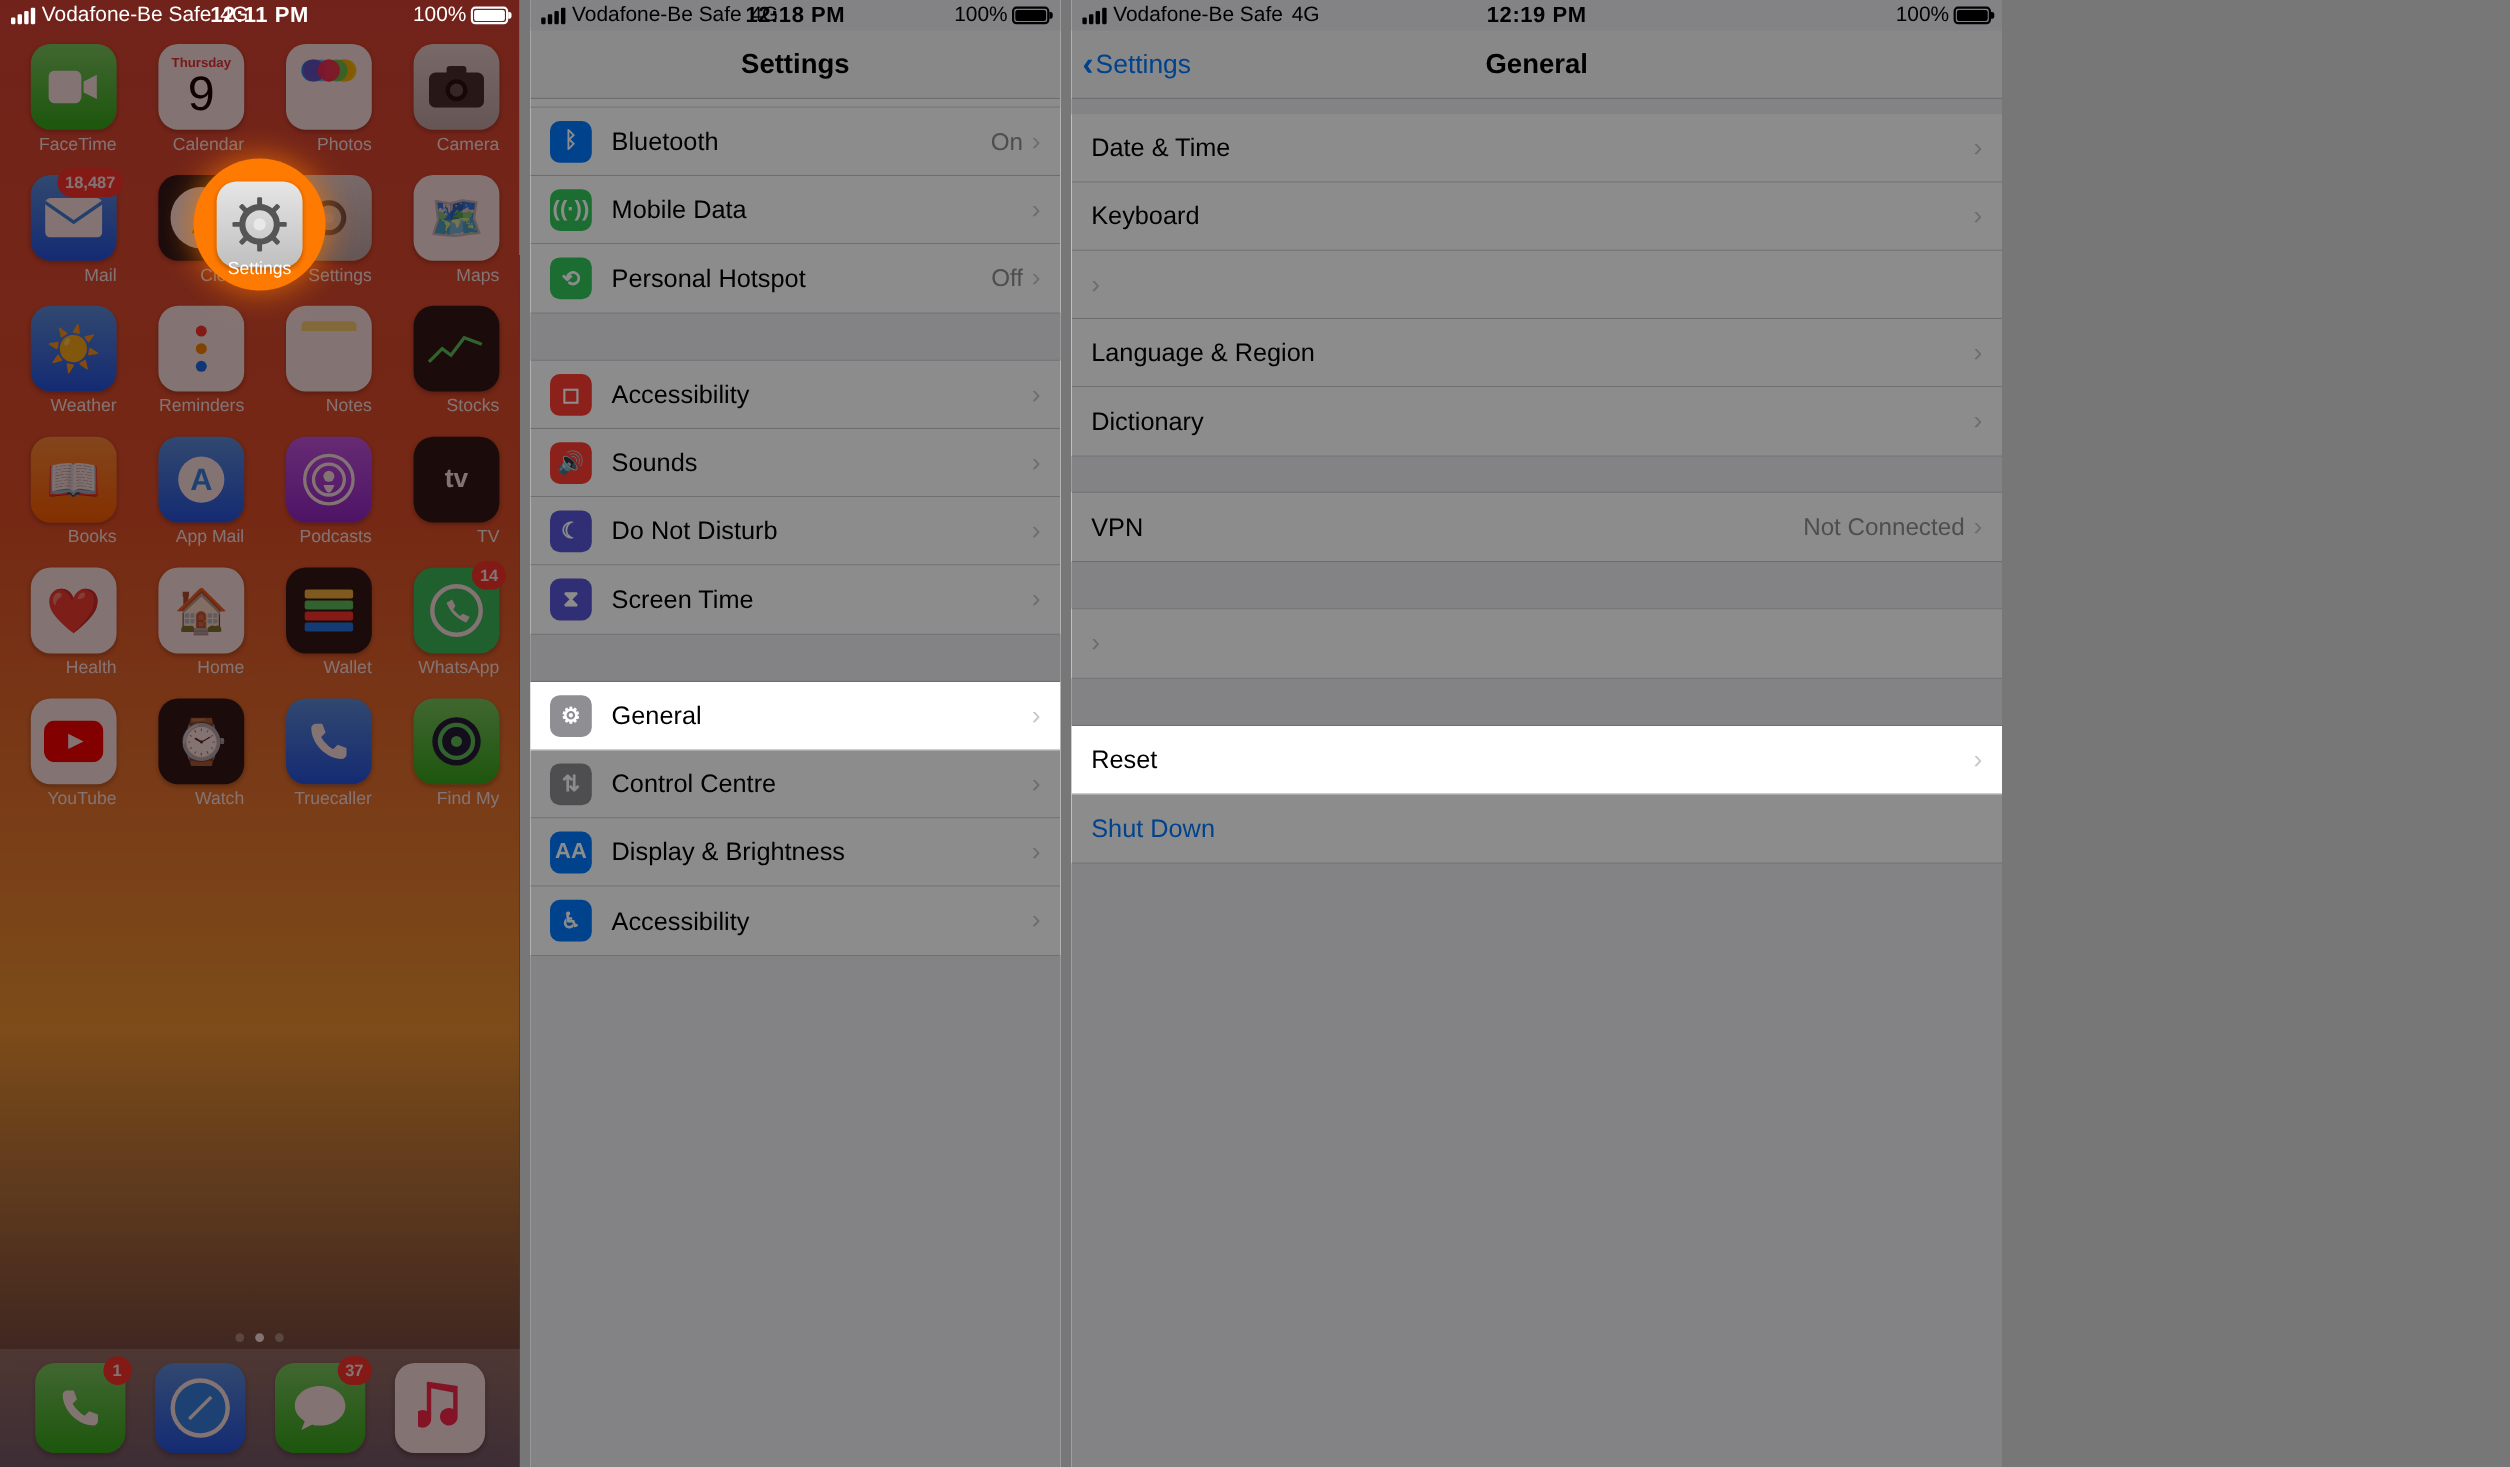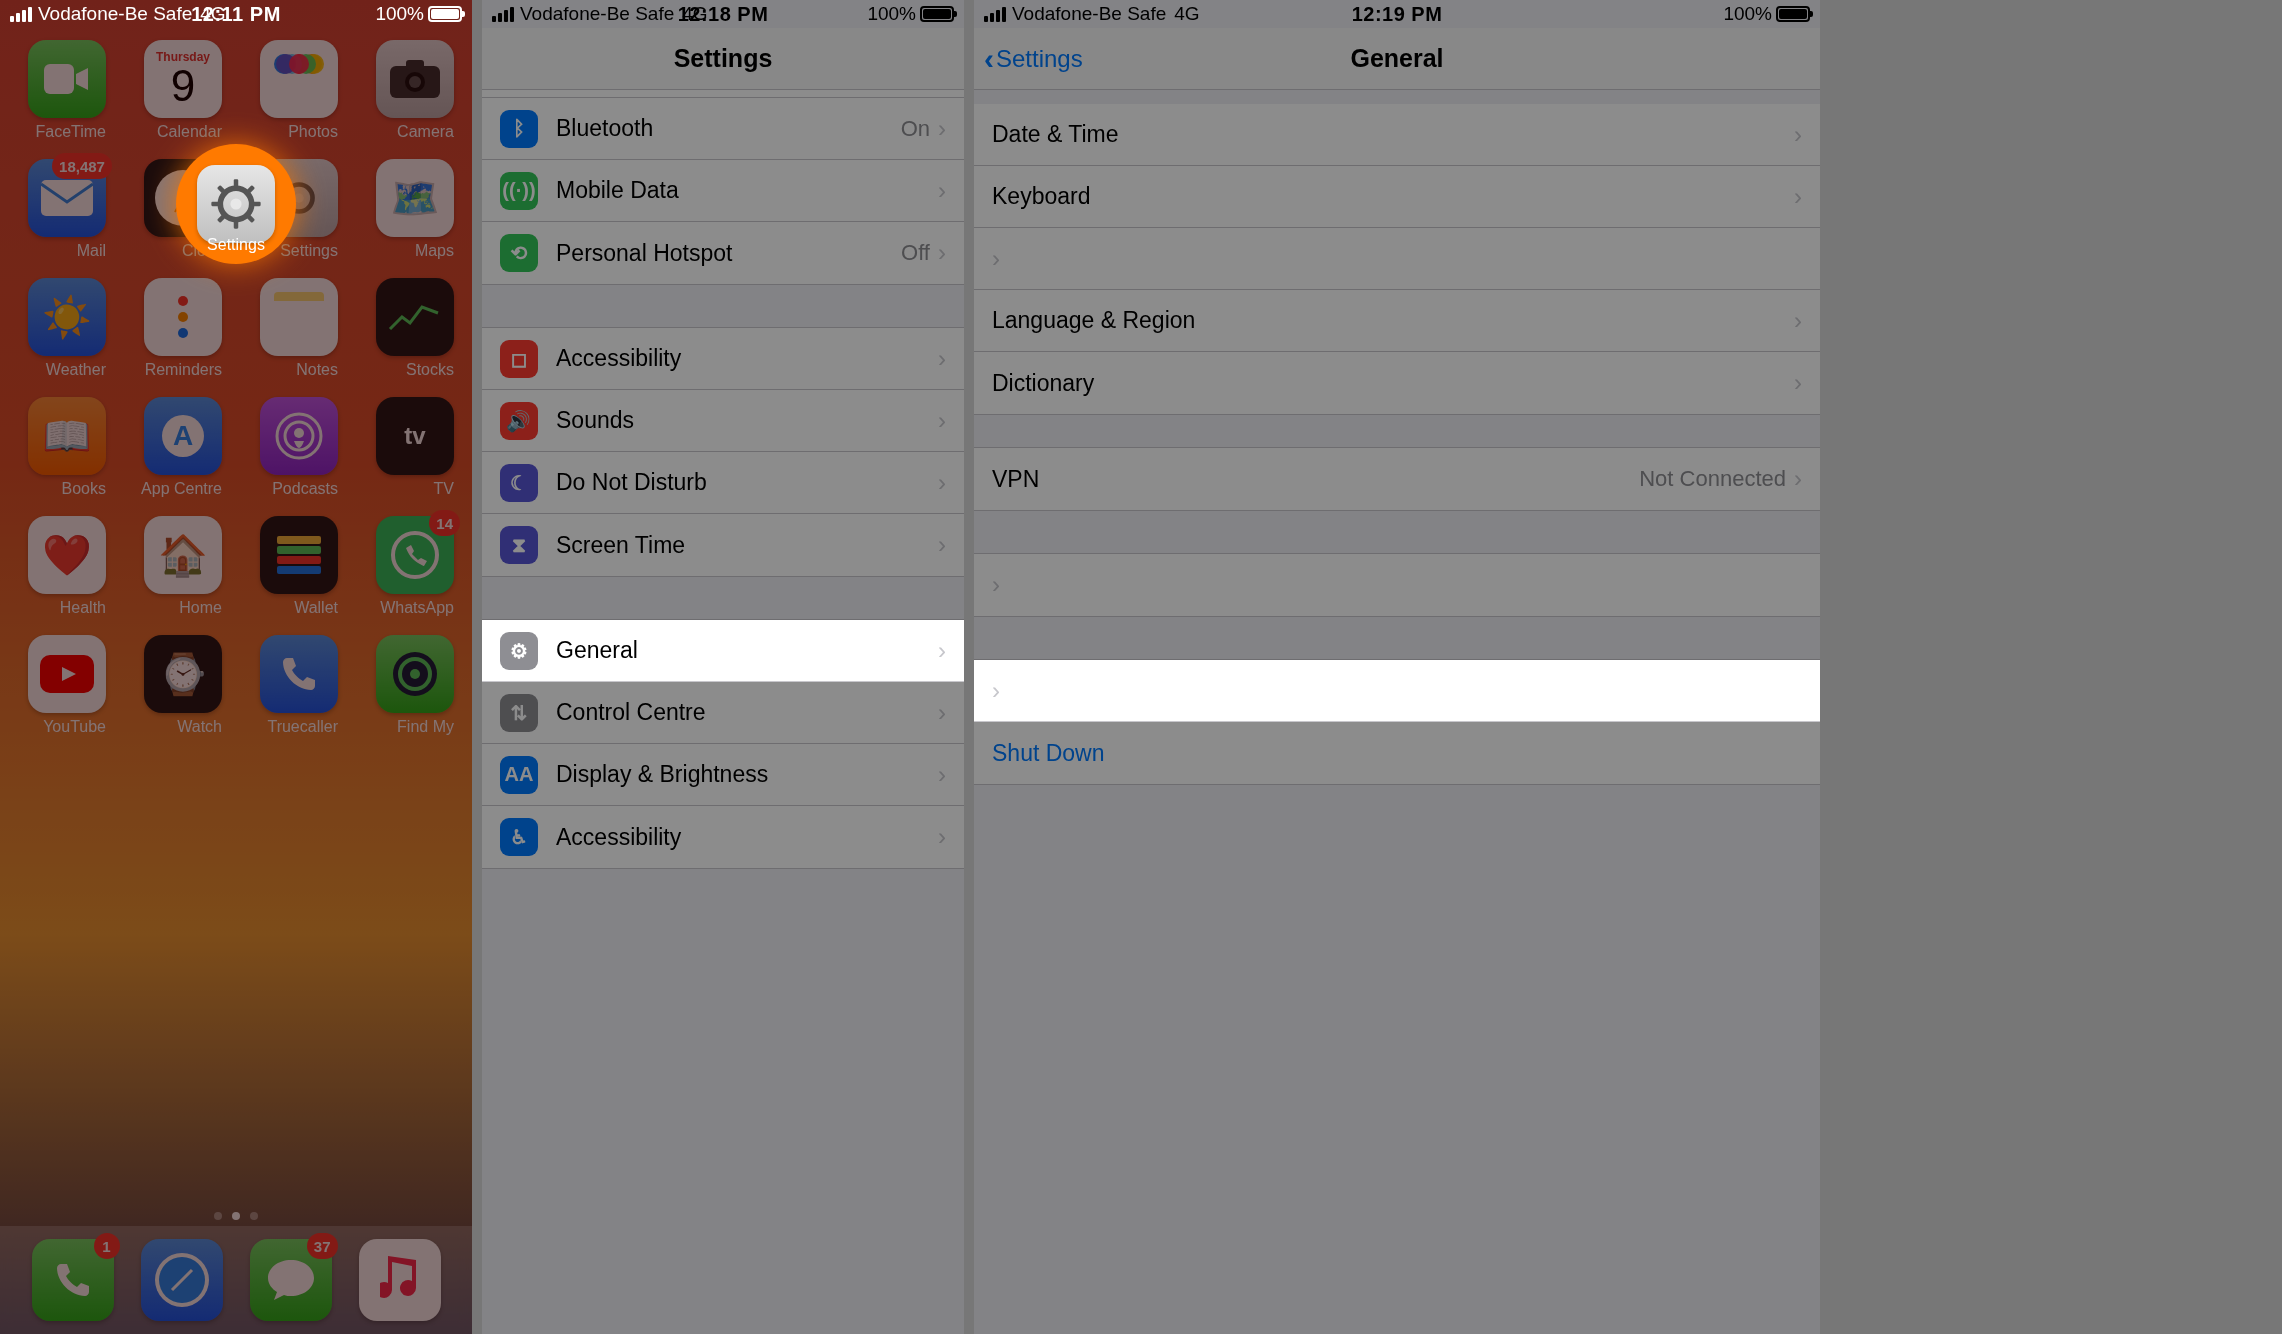--- a/index.html
+++ b/index.html
@@ -205,21 +205,21 @@
         <div class="ic bg-orange">📖</div>
         <span class="lbl">Books</span>
       </div>
       <div class="app">
         <div class="ic bg-blue">
           <svg width="46" height="46" viewBox="0 0 46 46">
             <circle cx="23" cy="23" r="21" fill="#fff"></circle>
             <text x="23" y="32" text-anchor="middle" font-size="28" fill="#1e90ff" font-weight="bold">A</text>
           </svg>
         </div>
-        <span class="lbl">App Centre</span>
+        <span class="lbl">App Mail</span>
       </div>
       <div class="app">
         <div class="ic bg-purple">
           <svg width="50" height="50" viewBox="0 0 50 50">
             <circle cx="25" cy="25" r="22" fill="none" stroke="#fff" stroke-width="3"></circle>
             <circle cx="25" cy="25" r="14" fill="none" stroke="#fff" stroke-width="3"></circle>
             <circle cx="25" cy="22" r="5" fill="#fff"></circle>
             <path d="M20 30 Q25 44 30 30" fill="#fff"></path>
           </svg>
         </div>
@@ -527,20 +527,21 @@
         <span class="rchev">›</span>
       </div>
     </div>
   <div class="group" id="p3g3">
       <div class="row">
         <span class="rchev">›</span>
       </div>
     </div>
   <div class="group" id="p3g4">
       <div class="row hi" style="z-index: 6; position: relative;">
+        <span class="rtext">Reset</span>
         <span class="rchev">›</span>
       </div>
       <div class="row link">
         <span class="rtext">Shut Down</span>
       </div>
     </div>
 
   <div class="dim"></div>
 </div>
 

